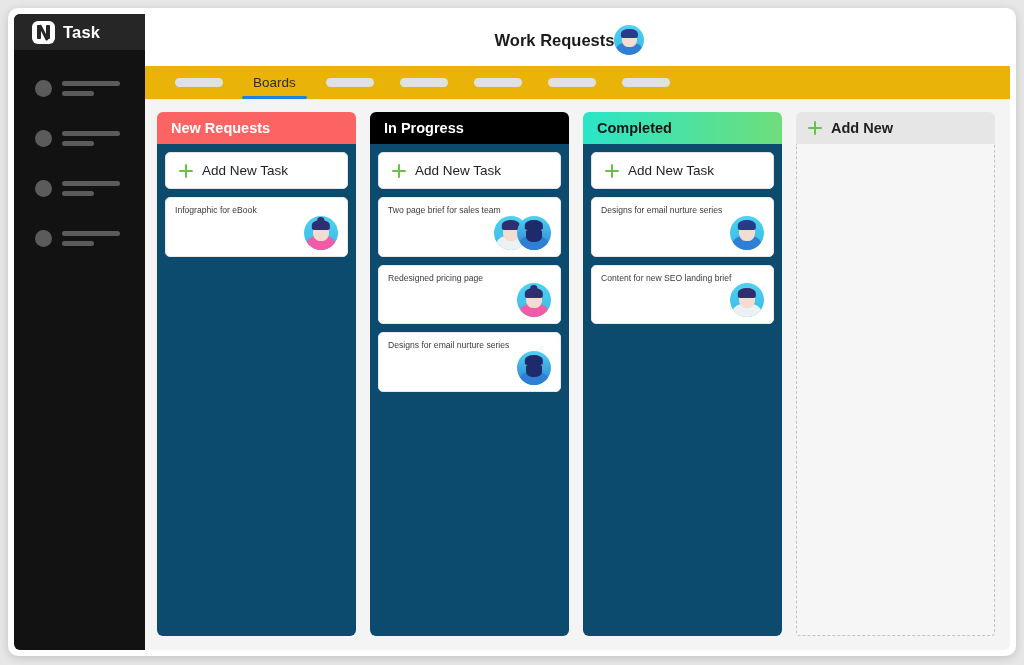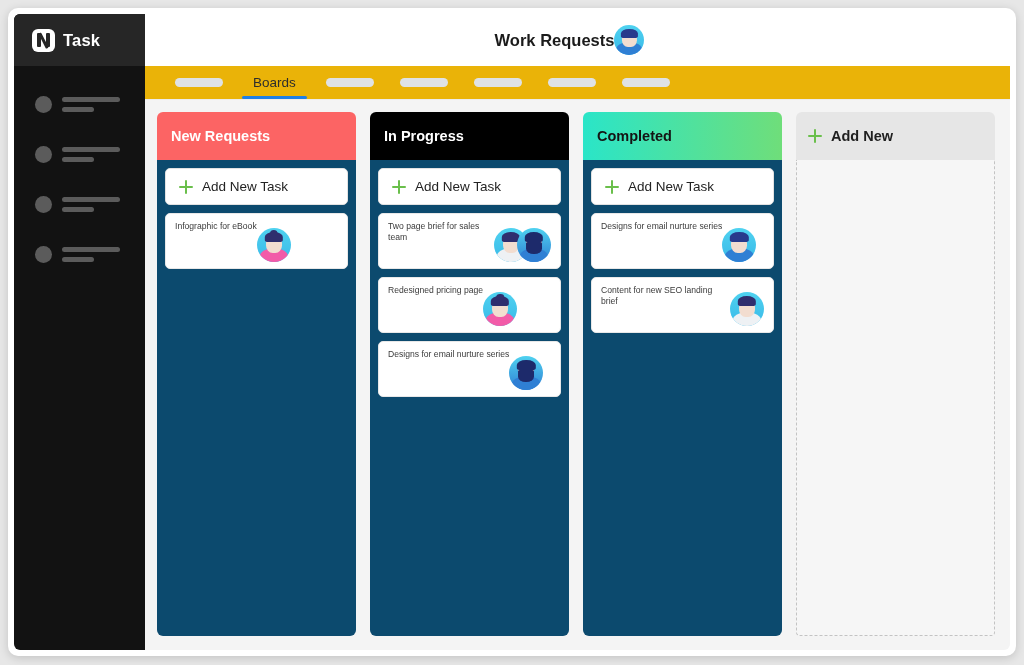--- a/index.html
+++ b/index.html
@@ -40,21 +40,21 @@
   .sidebar {
     width: 131px;
     background: #121212;
     flex-shrink: 0;
     display: flex;
     flex-direction: column;
     border-radius: 4px 0 0 4px;
   }
 
   .brand {
-    height: 52px;
+    height: 36px;
     display: flex;
     align-items: center;
     gap: 8px;
     padding-left: 18px;
     background: #262626;
   }
 
   .logo-mark {
     width: 23px;
     height: 23px;
@@ -258,21 +258,21 @@
   }
 
   .column {
     width: 199px;
     display: flex;
     flex-direction: column;
     flex-shrink: 0;
   }
 
   .col-head {
-    height: 48px;
+    height: 32px;
     border-radius: 6px 6px 0 0;
     display: flex;
     align-items: center;
     padding-left: 14px;
     font-size: 14.5px;
     font-weight: bold;
   }
 
   .col-body {
     flex: 1;
@@ -317,21 +317,21 @@
   .task-card {
     background: #ffffff;
     border: 1px solid #e8e8e8;
     border-radius: 5px;
     min-height: 56px;
     padding: 7px 9px 6px 9px;
     position: relative;
     cursor: pointer;
     flex-shrink: 0;
     display: flex;
-    flex-direction: row;
+    flex-direction: column;
   }
 
   .task-title {
     font-size: 8.6px;
     color: #3a3a3a;
     line-height: 1.25;
   }
 
   .task-avatars {
     display: flex;

